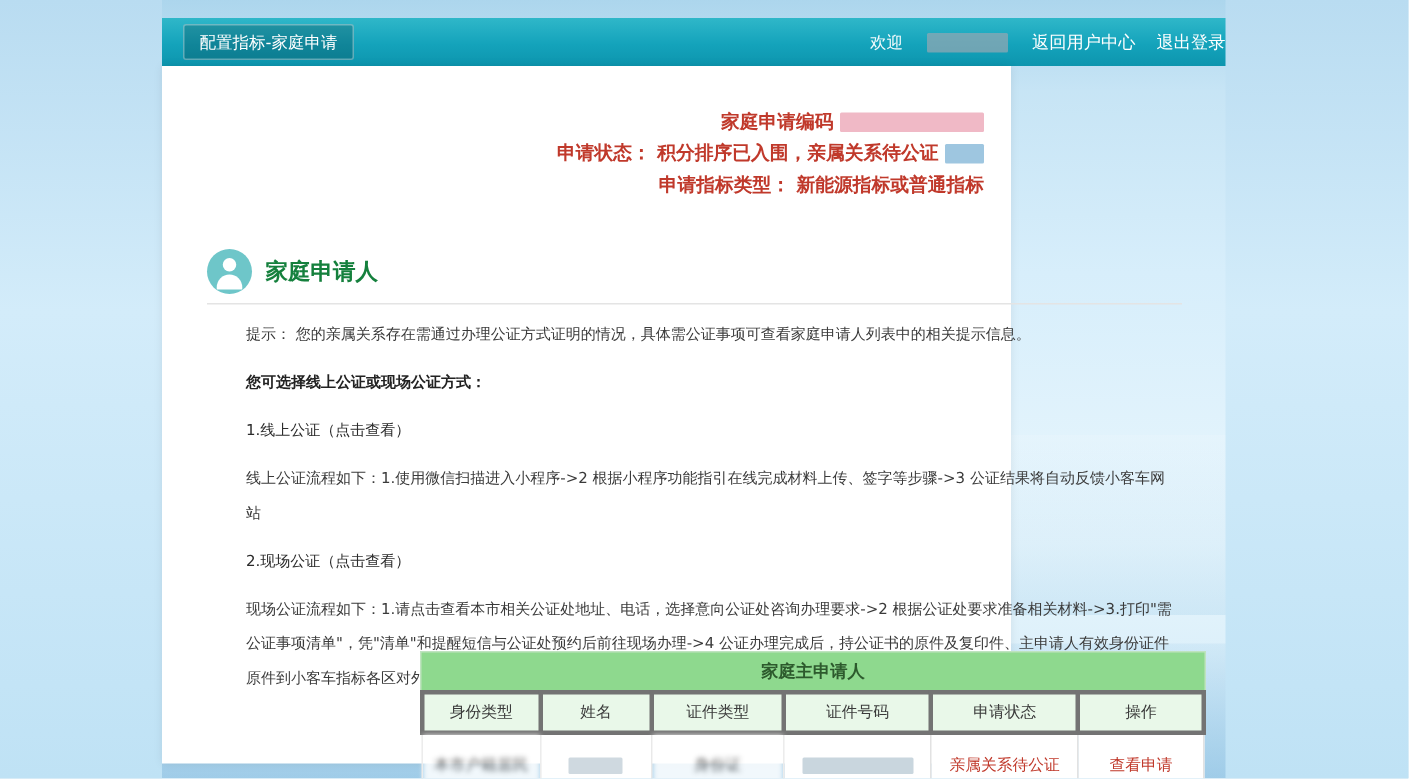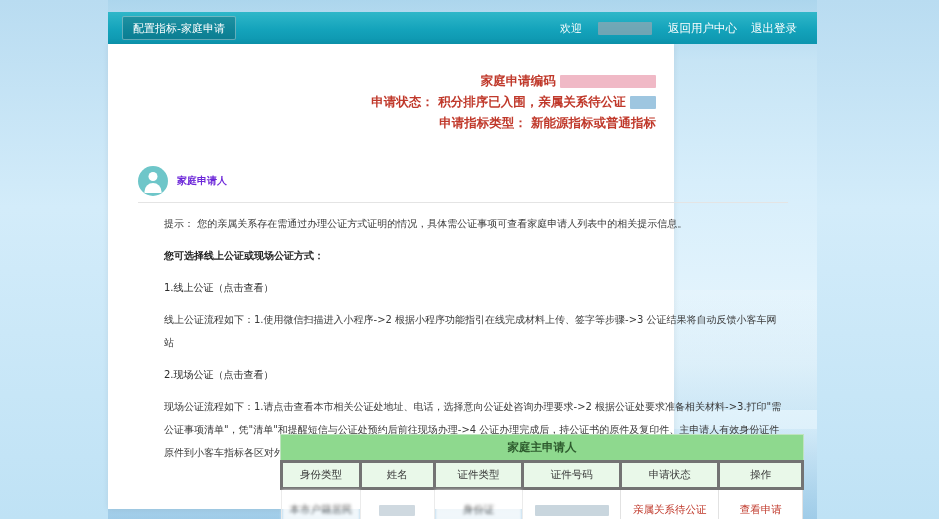--- a/index.html
+++ b/index.html
@@ -77,21 +77,21 @@
     background: rgba(0,0,0,.18);
     border: 1px solid rgba(255,255,255,.35);
     border-radius: 2px;
     white-space: nowrap;
   }
   .nav-spacer { flex: 1 1 auto; }
   .nav-right {
     display: flex;
     align-items: center;
     gap: 14px;
-    padding-right: 20px;
+    padding-right: 0;
     font-size: 11.5px;
   }
   .nav-welcome { opacity: .95; font-size: 11px; }
   .nav-user-mask {
     display: inline-block;
     width: 54px;
     height: 13px;
     background: #8fa7b3;
     opacity: .75;
     border-radius: 1px;
@@ -168,23 +168,23 @@
     position: absolute;
     left: 50%;
     top: 17px;
     transform: translateX(-50%);
     width: 17px;
     height: 10px;
     border-radius: 9px 9px 0 0;
     background: #ffffff;
   }
   .section-title-text {
-    font-size: 10px;
+    font-size: 15px;
     font-weight: bold;
-    color: #6d28d9;
+    color: #15803d;
   }
   .title-rule {
     position: absolute;
     left: 30px;
     top: 158px;
     width: 650px;
     height: 1px;
     background: #e4e4e4;
   }
 

